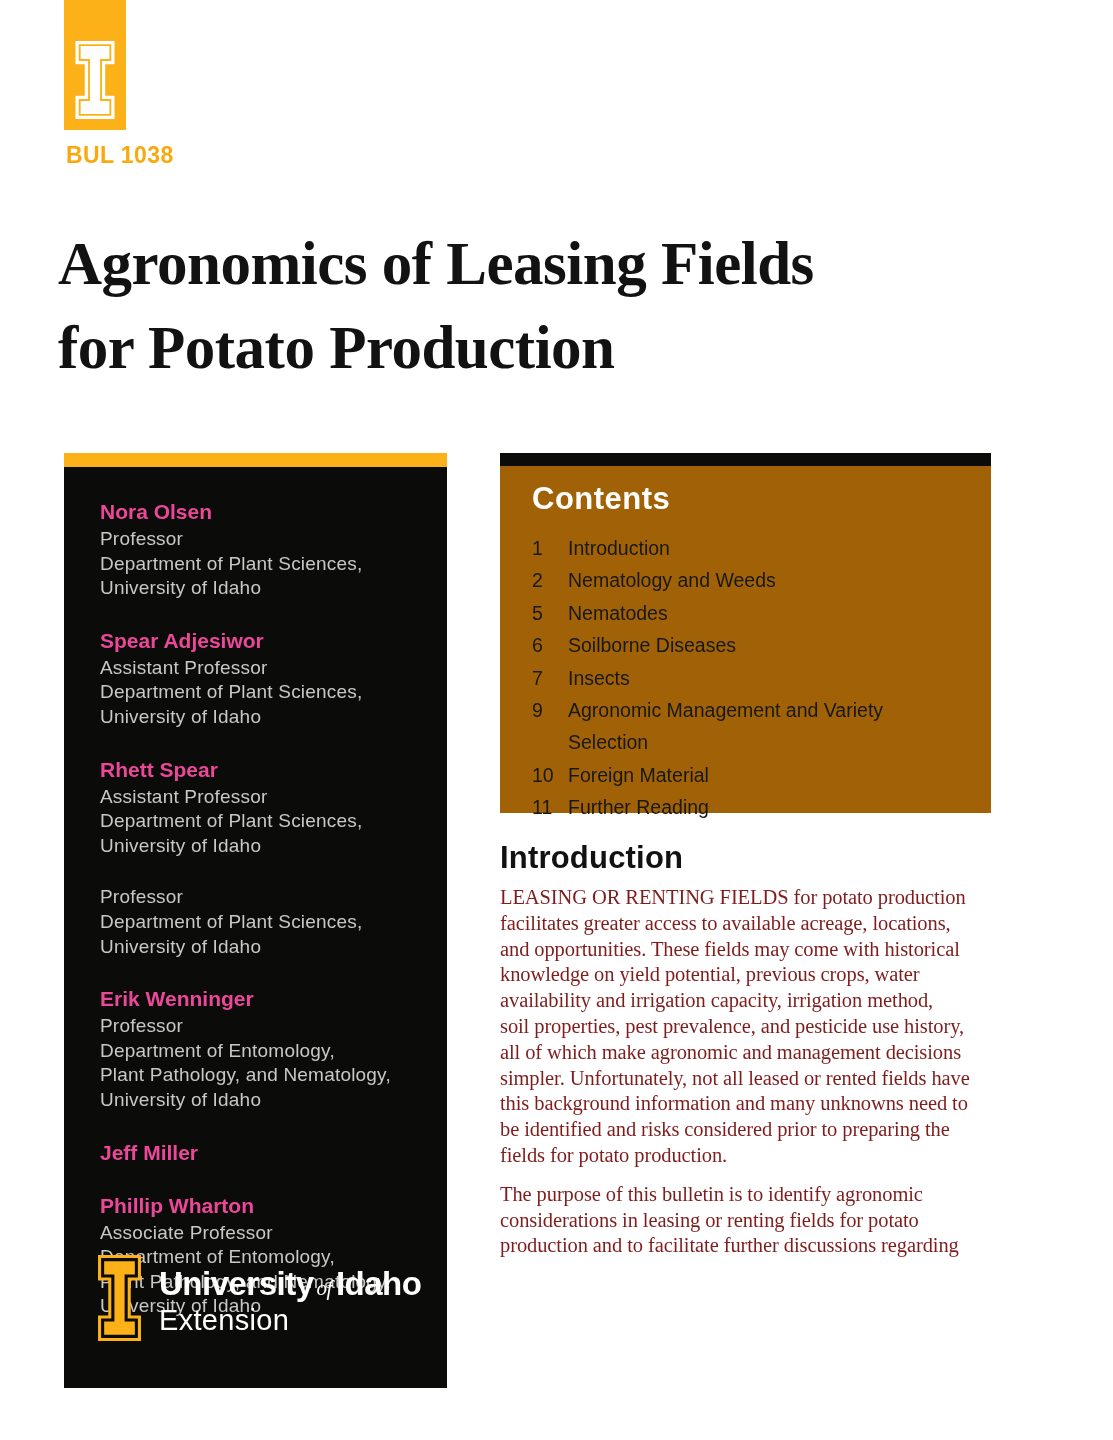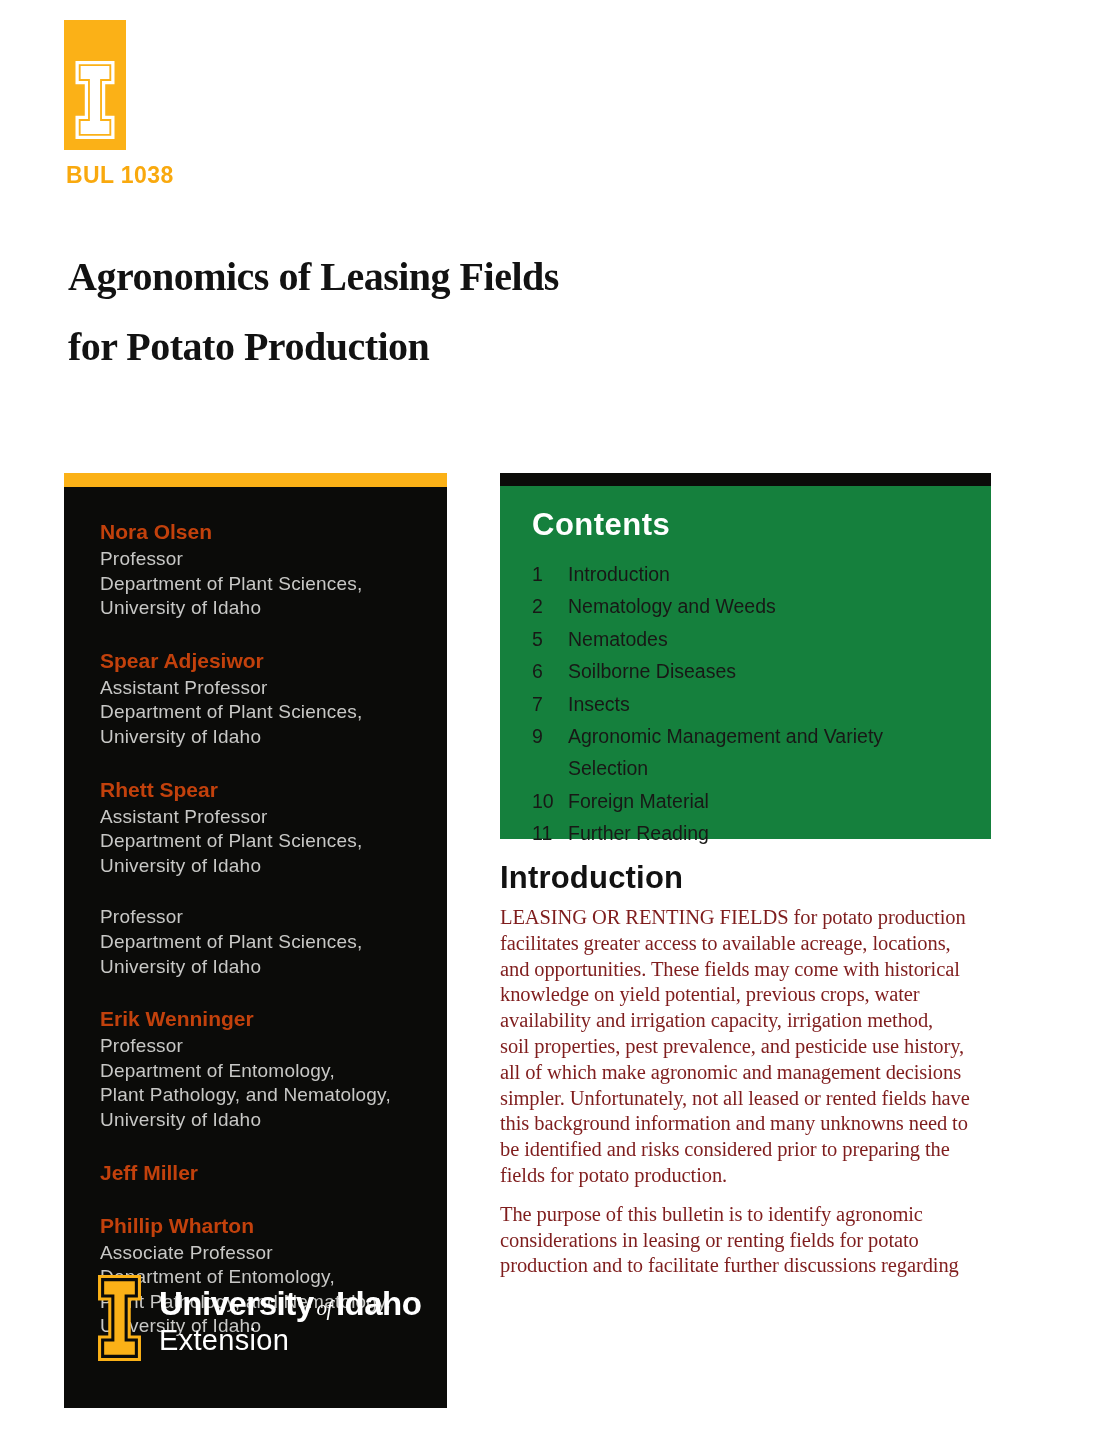--- a/index.html
+++ b/index.html
@@ -1,54 +1,54 @@
 <!DOCTYPE html>
 <html><head>
 <meta charset="utf-8">
 <style>
   html,body{margin:0;padding:0;background:#ffffff;}
   .page{
     position:relative;width:1113px;height:1388px;background:#ffffff;
-    font-family:"Liberation Sans",sans-serif;overflow:hidden;margin-top:20px;
+    font-family:"Liberation Sans",sans-serif;overflow:hidden;
   }
 
   
   .brand-block{position:absolute;left:64px;top:0;width:62px;height:130px;background:#FBB117;}
   .brand-block svg{position:absolute;left:8px;top:41px;}
 
   .bul{
     position:absolute;left:66px;top:142px;
     font-size:23px;font-weight:bold;color:#F9A90E;letter-spacing:0.4px;
   }
 
   .title{
-    position:absolute;left:68px;top:222px;margin:0;width:960px;
+    position:absolute;left:58px;top:222px;margin:0;width:960px;
     font-family:"Liberation Serif",serif;font-weight:bold;
-    font-size:40px;line-height:70px;letter-spacing:-0.5px;
+    font-size:61px;line-height:84px;letter-spacing:-0.5px;
     color:#121212;white-space:pre-line;
   }
 
   
   .sidebar{position:absolute;left:64px;top:453px;width:383px;height:987px;background:#0B0B09;}
   .goldbar{height:14px;background:#FBB117;}
   .sidebar-content{padding:32px 28px 0 36px;}
   .author{margin-bottom:27px;}
-  .author-name{color:#c2410c;font-weight:bold;font-size:21px;line-height:26px;margin-bottom:2px;}
+  .author-name{color:#ec4899;font-weight:bold;font-size:21px;line-height:26px;margin-bottom:2px;}
   .author-details{color:#C8C8C6;font-size:19px;line-height:24.6px;letter-spacing:0.2px;white-space:pre-line;}
 
   .ext-logo{position:absolute;left:33px;top:802px;display:flex;align-items:flex-start;}
   .ext-text{margin-left:17px;margin-top:12px;color:#ffffff;}
   .ext-line1{font-size:33px;font-weight:bold;line-height:33px;letter-spacing:-0.5px;white-space:nowrap;}
   .ext-of{font-family:"Liberation Serif",serif;font-style:italic;font-weight:normal;font-size:21px;margin:0 4px 0 3px;text-align:center;}
   .ext-line2{font-size:29px;font-weight:normal;line-height:31px;letter-spacing:0.3px;}
 
   
   .contents{position:absolute;left:500px;top:453px;width:491px;}
   .blackbar{height:13px;background:#0B0B09;}
-  .gold-box{background:#15803d;height:316px;padding:21px 28px 16px 32px;}
+  .gold-box{background:#a16207;height:316px;padding:15px 28px 16px 32px;}
   .contents-heading{margin:0 0 15px 0;font-size:31px;font-weight:bold;letter-spacing:0.5px;color:#ffffff;}
   .toc-row{display:flex;font-size:19.5px;line-height:32.4px;color:#181816;}
   .toc-num{width:36px;flex:none;}
   .toc-label{flex:1;}
 
   
   .intro{position:absolute;left:500px;top:840px;width:505px;}
   .intro-heading{margin:0 0 9px 0;font-size:31px;font-weight:bold;color:#121212;letter-spacing:0.2px;}
   .intro p{
     margin:0 0 13px 0;

